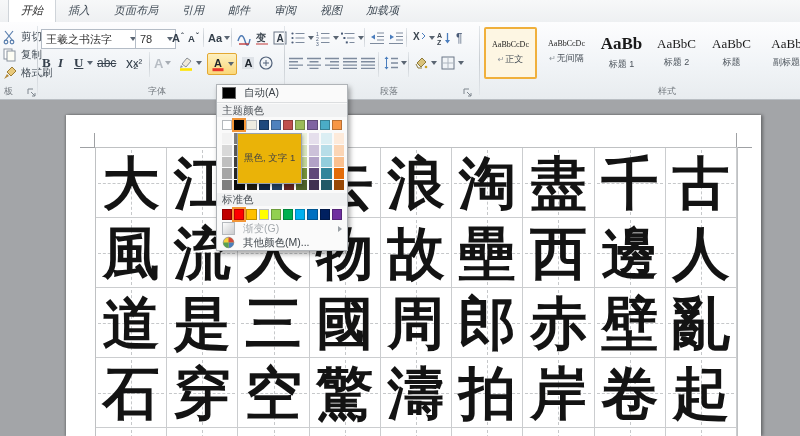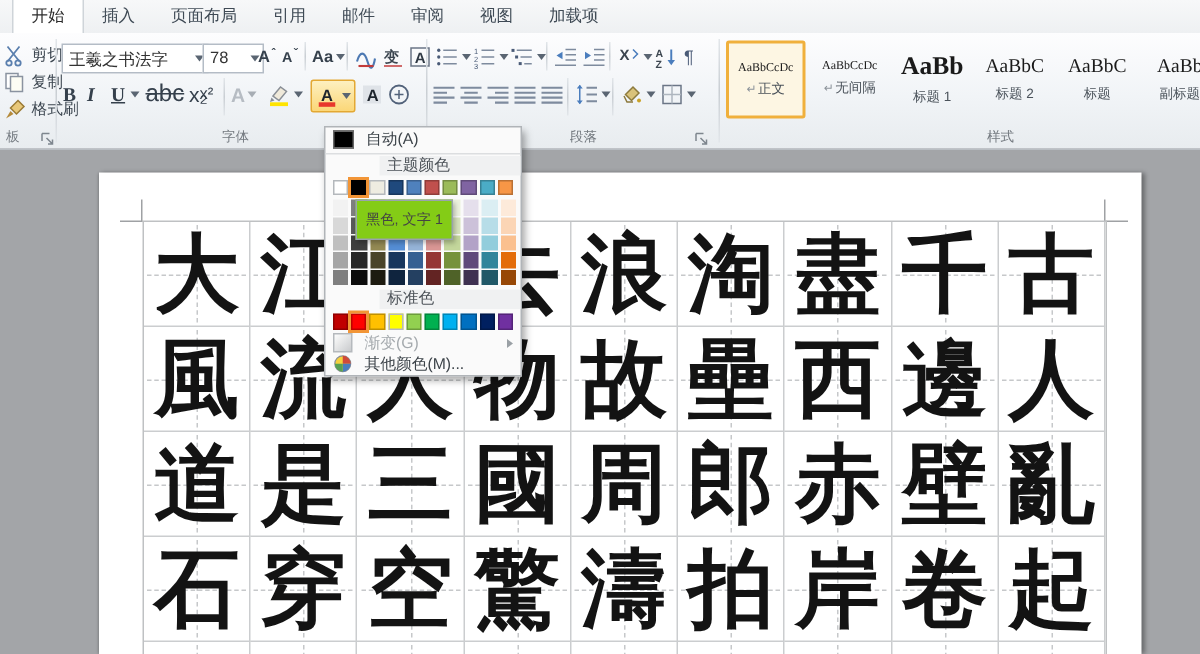--- a/index.html
+++ b/index.html
@@ -2,21 +2,21 @@
 <html><head>
 <meta charset="utf-8">
 <style>
   html,body{margin:0;padding:0;width:800px;height:436px;overflow:hidden;
     font-family:"Liberation Sans","DejaVu Sans",sans-serif;-webkit-font-smoothing:antialiased;}
   .app{position:relative;width:800px;height:436px;background:#a3a5a8;}
 
   
   .tabbar{position:absolute;top:0;left:0;right:0;height:22px;
     background:linear-gradient(#f7f8f9,#eef0f2);border-bottom:1px solid #cfd4d9;
-    display:flex;align-items:flex-end;padding-left:8px;z-index:5;}
+    display:flex;align-items:flex-end;padding-left:8px;z-index:5;font-style:italic;}
   .tab{font-size:11px;color:#3f4a55;padding:4px 12px 4px;cursor:default;white-space:nowrap;}
   .tab.active{background:#ffffff;border:1px solid #cfd4d9;border-bottom:1px solid #fff;
     color:#2b2b2b;margin-bottom:-1px;border-radius:2px 2px 0 0;}
 
   
   .ribbon{position:absolute;top:22px;left:0;right:0;height:77px;
     background:linear-gradient(#fdfdfe,#f1f4f7 55%,#e8ecef);
     border-bottom:1px solid #b9bec3;z-index:5;}
   .vsep{position:absolute;top:4px;bottom:4px;width:1px;
     background:linear-gradient(#e2e6ea,#c9ced3,#e2e6ea);}
@@ -68,37 +68,37 @@
     font-family:"DejaVu Serif","Liberation Serif",serif;line-height:1;}
   .cropmark{position:absolute;background:#9fa1a4;}
 
   
   .dropdown{position:absolute;left:216px;top:84px;width:130px;background:#fafafa;
     border:1px solid #b0b4b8;box-shadow:2px 3px 5px rgba(0,0,0,.35);z-index:20;
     font-size:10.5px;color:#3c4349;}
   .dd-item{display:flex;align-items:center;height:16px;padding:0 5px;gap:8px;}
   .dd-item .swatch-auto{width:12px;height:10px;background:#000;border:1px solid #666;}
   .dd-sep{height:1px;background:#dcdee0;margin:1px 0;}
-  .dd-header{height:13px;line-height:13px;padding:0 5px;background:#f0f1f2;color:#4c5archive258;margin-left:36px;}
+  .dd-header{height:13px;line-height:13px;padding:0 5px;background:#f0f1f2;color:#4c5archive258;}
   .dd-header{color:#4c5258;}
   .swrow{display:flex;gap:2px;padding:3px 5px 2px;}
   .sw{width:10.4px;height:10.4px;border:1px solid rgba(0,0,0,.25);box-sizing:border-box;}
   .sw.sel{outline:2px solid #f29536;outline-offset:0;}
   .tintgrid{display:flex;gap:2px;padding:1px 5px 3px;}
   .tintcol{display:flex;flex-direction:column;gap:1px;}
   .tint{width:10.4px;height:10.6px;}
   .dd-cmd{display:flex;align-items:center;height:14px;padding:0 5px;gap:8px;}
   .dd-cmd.disabled{color:#a4a9ad;}
   .dd-cmd .chev{margin-left:auto;width:0;height:0;border-top:3.5px solid transparent;
     border-bottom:3.5px solid transparent;border-left:4px solid #9aa0a5;}
   .gradico{width:11px;height:11px;border:1px solid #b5b9bd;background:linear-gradient(135deg,#fdfdfd,#c9cbcd);}
 
-  .tooltip{position:absolute;left:237px;top:133px;z-index:30;background:#84cc16;
+  .tooltip{position:absolute;left:237px;top:133px;z-index:30;background:#eab308;
     border:1px solid #99a3ad;box-shadow:1px 2px 3px rgba(0,0,0,.25);
-    font-size:9.5px;color:#444;padding:6px 6px;white-space:nowrap;}
+    font-size:9.5px;color:#444;padding:18px 6px;white-space:nowrap;}
 </style>
 </head>
 <body>
 
 <div class="app">
 
   <div class="tabbar">
       <div class="tab active">开始</div>
       <div class="tab">插入</div>
       <div class="tab">页面布局</div>
@@ -199,21 +199,21 @@
     <div class="rbtn letterbtn" style="left:42px;top:32px">
         <span>B</span>
       </div>
     <div class="rbtn letterbtn" style="left:58px;top:32px;font-style:italic">
         <span>I</span>
       </div>
     <div class="rbtn letterbtn" style="left:74px;top:32px;text-decoration:underline">
         <span>U</span>
         <span class="car" style="margin-left:4px"></span>
       </div>
-    <div class="rbtn" style="left:97px;top:32px;text-decoration:line-through;font-size:16px">
+    <div class="rbtn" style="left:97px;top:32px;text-decoration:line-through;font-size:12px">
         <span>abc</span>
       </div>
     <div class="rbtn" style="left:126px;top:32px;font-size:14px">
         <span>x₂</span>
       </div>
     <div class="rbtn" style="left:133px;top:32px;font-size:11px">
         <span>x²</span>
       </div>
     <div class="vsep" style="left:149px;top:30px;bottom:22px"></div>
     <div class="rbtn" style="left:154px;top:32px;color:#b6bcc3;font-weight:bold;font-size:13px">

